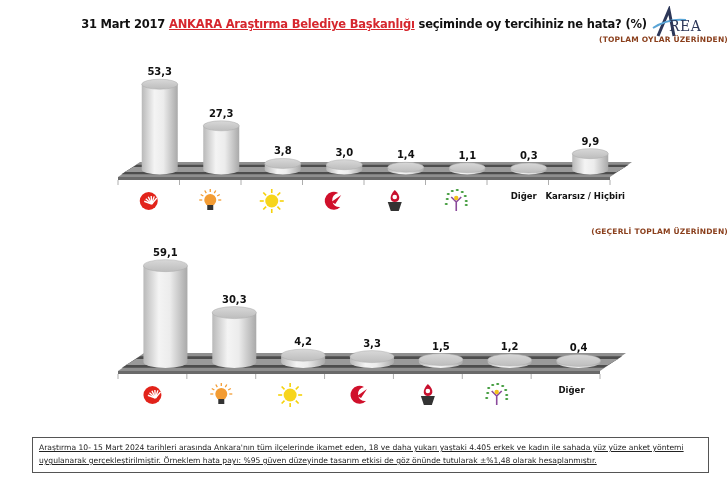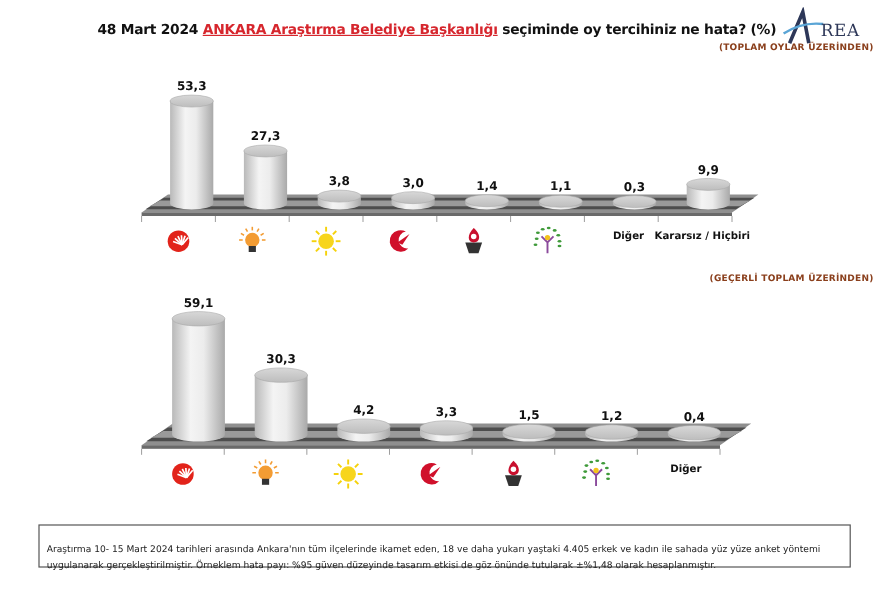--- a/index.html
+++ b/index.html
@@ -1,30 +1,30 @@
 <!DOCTYPE html>
 <html><head>
 <meta charset="utf-8">
 <style>
   html,body{margin:0;padding:0;background:#fff;}
   body{width:728px;height:495px;position:relative;overflow:hidden;font-family:"DejaVu Sans","Liberation Sans",sans-serif;color:#111;}
   .title{position:absolute;left:0;top:17px;width:728px;text-align:center;font-size:11.5px;font-weight:bold;letter-spacing:-0.2px;}
   .title .hl{color:#d6262d;text-decoration:underline;}
   .sub{position:absolute;left:0;width:728px;text-align:right;font-size:7.5px;font-weight:bold;color:#8a3f1c;letter-spacing:0.2px;}
   .logo{position:absolute;left:652px;top:6px;width:64px;height:36px;}
-  .logo .txt{position:absolute;left:32px;top:12px;font-family:"DejaVu Serif","Liberation Serif",serif;font-size:14px;color:#2d3758;letter-spacing:0.5px;}
+  .logo .txt{position:absolute;left:17px;top:12px;font-family:"DejaVu Serif","Liberation Serif",serif;font-size:14px;color:#2d3758;letter-spacing:0.5px;}
   svg.chart{position:absolute;left:0;}
   .val{font-family:"DejaVu Sans",sans-serif;font-size:10px;font-weight:bold;fill:#111;text-anchor:middle;}
   .cat{font-family:"DejaVu Sans",sans-serif;font-size:8.5px;font-weight:bold;fill:#111;text-anchor:middle;}
-  .footer{position:absolute;left:32px;top:437px;width:677px;height:36px;border:1px solid #555;box-sizing:border-box;padding:13px 6px;font-size:7.6px;line-height:13px;color:#222;}
+  .footer{position:absolute;left:32px;top:437px;width:677px;height:36px;border:1px solid #555;box-sizing:border-box;padding:3px 6px;font-size:7.6px;line-height:13px;color:#222;text-decoration:underline;}
 </style>
 </head>
 <body>
 
-<div class="title"><span>48 Mart 2024 </span><span class="hl">ANKARA Araştırma Belediye Başkanlığı</span><span> seçiminde oy tercihiniz ne hata? (%)</span></div>
+<div class="title"><span>31 Mart 2017 </span><span class="hl">ANKARA Araştırma Belediye Başkanlığı</span><span> seçiminde oy tercihiniz ne hata? (%)</span></div>
 
 <div class="logo">
   <svg width="64" height="36">
     <path d="M6 30 L17 4 L22 30" fill="none" stroke="#2d3758" stroke-width="3"></path>
     <path d="M1 22 Q16 12 34 14" fill="none" stroke="#5aa5d6" stroke-width="2"></path>
   </svg>
   <span class="txt">REA</span>
 </div>
 
 <div class="sub" style="top:35px">(TOPLAM OYLAR ÜZERİNDEN)</div>

